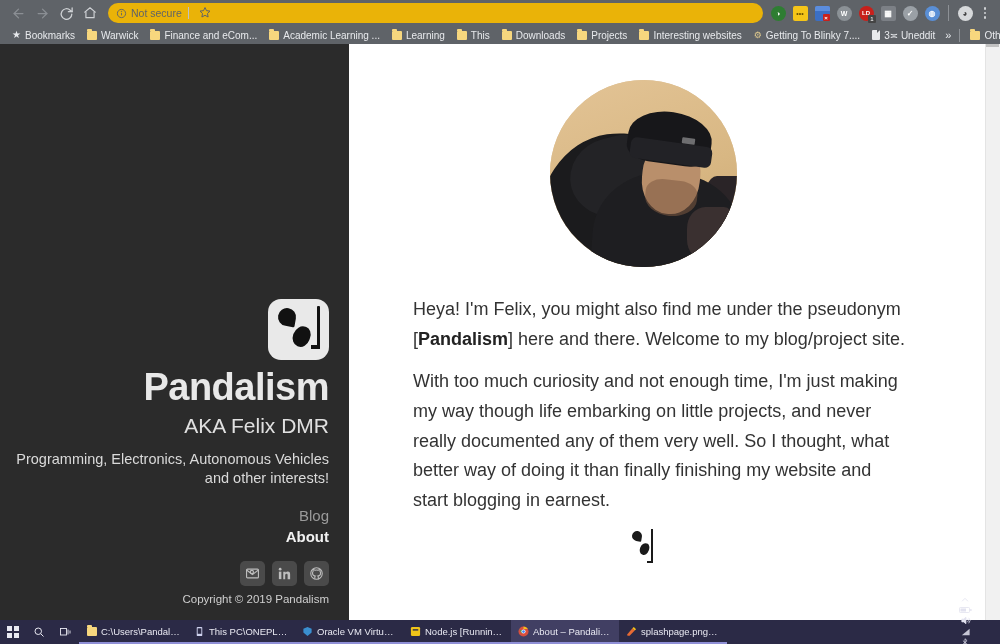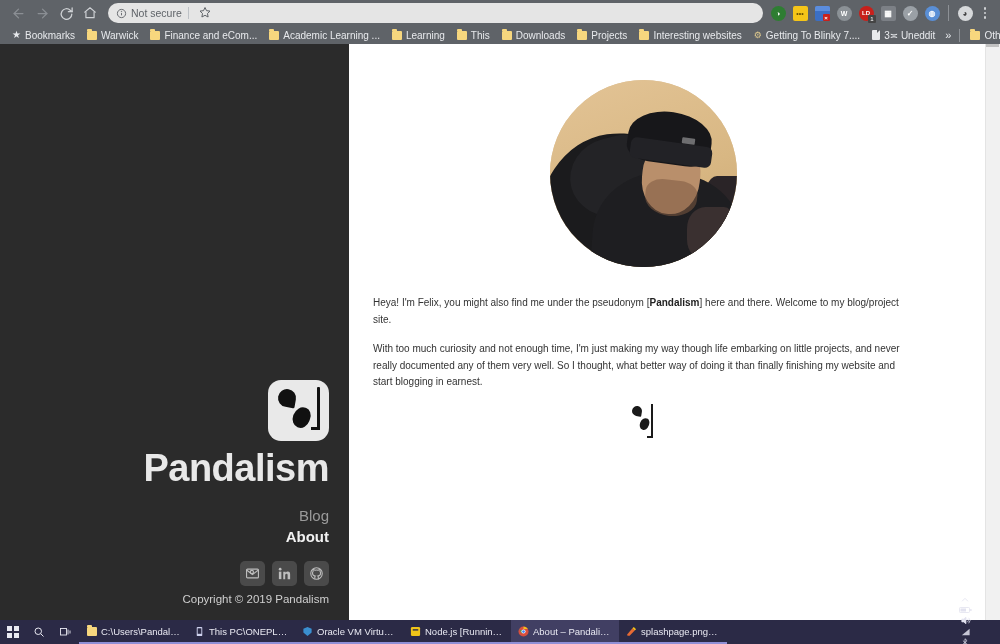--- a/index.html
+++ b/index.html
@@ -29,21 +29,21 @@
     display: flex; align-items: center; justify-content: center;
     color: #cfd2d5;
     flex: 0 0 auto;
   }
   .navbtn svg { display: block; }
   .navbtn.disabled { color: #8b8f94; }
 
   #omnibox {
     flex: 1 1 auto;
     height: 20px;
-    background: #e5e5e5;
+    background: #eab308;
     border-radius: 11px;
     display: flex;
     align-items: center;
     padding: 0 8px;
     margin-left: 6px;
     margin-right: 4px;
     min-width: 0;
   }
   #security-chip {
     display: flex; align-items: center; gap: 4px;
@@ -312,24 +312,25 @@
     position: absolute; right: 14px; top: 120px;
     width: 9px; height: 22px; background: #8a2a22; border-radius: 3px;
   }
   #avatar .shoulder-dark {
     position: absolute; right: 4px; bottom: 6px;
     width: 46px; height: 54px; background: #3a3030; border-radius: 40% 20% 20% 40%;
   }
 
   #bio { margin-top: 28px; padding-left: 12px; padding-right: 16px; }
   #bio p {
-    font-size: 10px;
+    font-size: 18px;
     line-height: 1.65;
     color: #333333;
     margin-bottom: 13px;
+    margin-left: 40px;
   }
   #bio p b { font-weight: bold; color: #222; }
 
   #inline-logo {
     margin: 12px auto 0;
     width: 26px; height: 36px;
     position: relative;
   }
   #inline-logo .stem {
     position: absolute; right: 3px; top: 0;
@@ -552,20 +553,22 @@
 
 <div id="viewport">
 
   <div id="sidebar">
     <div id="brand-logo">
       <span class="ear"></span>
       <span class="body"></span>
       <span class="stem"></span>
     </div>
     <h1 id="site-title">Pandalism</h1>
+    <h2 id="site-subtitle">AKA Felix DMR</h2>
+    <p id="site-tagline">Programming, Electronics, Autonomous Vehicles and other interests!</p>
     <nav id="site-nav">
       <a class="nav-link" href="#">Blog</a>
       <a class="nav-link active" href="#">About</a>
     </nav>
     <div id="social-row">
       <a class="social-ico" href="#">
         <svg width="15" height="15" viewBox="0 0 24 24" fill="none" stroke="currentColor" stroke-width="1.8">
             <rect x="2.5" y="5" width="19" height="14" rx="1.5"></rect>
             <path d="M2.5 6.5 12 13.5 21.5 6.5"></path>
             <circle cx="11" cy="9.5" r="2.6"></circle>

